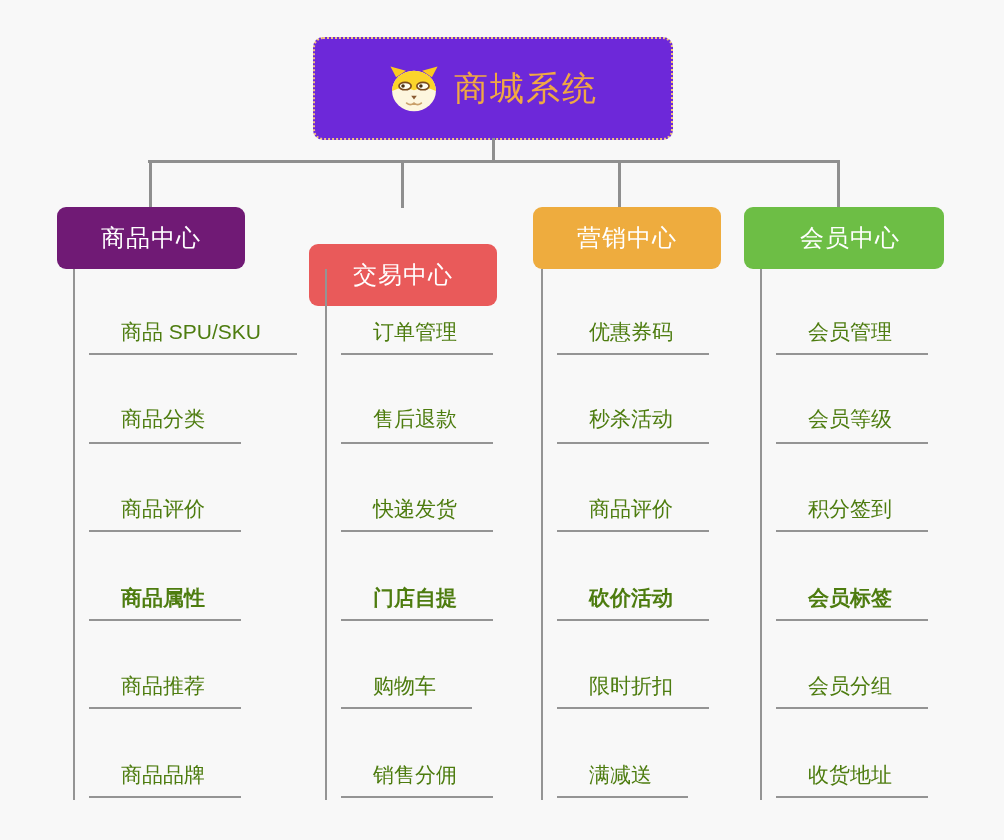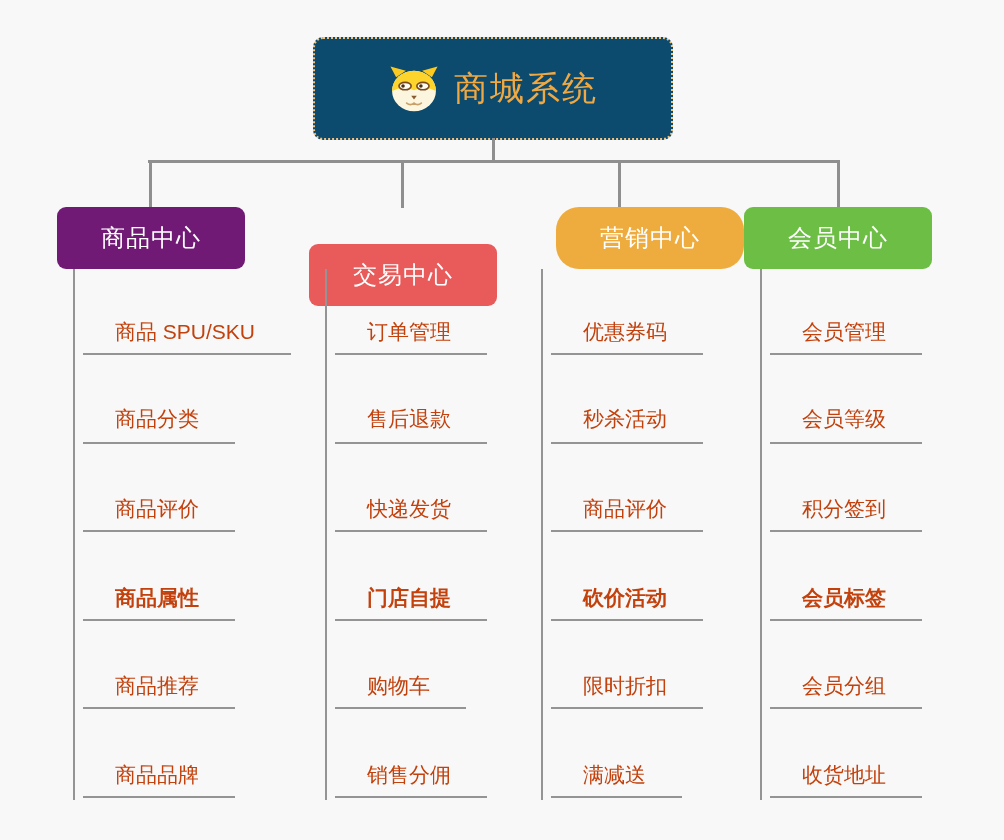--- a/index.html
+++ b/index.html
@@ -12,21 +12,21 @@
     width:1004px;
     height:840px;
     background:#f8f8f8;
     overflow:hidden;
   }
   
   .root-node{
     position:absolute;
     left:313px; top:37px;
     width:360px; height:103px;
-    background:#0c4a6e;
+    background:#6d28d9;
     border:2px dotted #f2c47c;
     border-radius:10px;
     box-sizing:border-box;
     display:flex;
     align-items:center;
     justify-content:center;
     gap:14px;
   }
   .root-title{
     font-size:34px;
@@ -53,48 +53,48 @@
     display:flex;
     align-items:center;
     justify-content:center;
     color:#ffffff;
     font-size:24px;
     letter-spacing:1px;
     white-space:nowrap;
   }
   .branch.b1{left:57px;}
   .branch.b2{left:309px;}
-  .branch.b3{left:556px;border-radius:23px;}
+  .branch.b3{left:533px;}
   .branch.b4{left:744px;}
   
   .col{
     position:absolute;
     top:269px;
     height:531px;
     width:260px;
   }
   .col.c1{left:73px;}
   .col.c2{left:325px;padding-left:24px;}
   .col.c3{left:541px;}
   .col.c4{left:760px;}
   .trunk{
     position:absolute;
     left:0;top:0;bottom:0;
     width:2px;
     background:#949494;
   }
   .child{
     position:absolute;
-    left:10px;
+    left:16px;
     height:30px;
     line-height:30px;
     padding:0 36px 6px 32px;
     border-bottom:2px solid #949494;
     font-size:21px;
-    color:#c2410c;
+    color:#4d7c0f;
     white-space:nowrap;
   }
   .child.r1{top:48px;}
   .child.r2{top:137px;font-family:Liberation Mono, monospace;}
   .child.r3{top:225px;}
   .child.r4{top:314px;font-weight:bold;}
   .child.r5{top:402px;}
   .child.r6{top:491px;}
 </style>
 </head>
@@ -121,21 +121,21 @@
   <div class="line root-stub"></div>
   <div class="line bus"></div>
   <div class="line stub s1"></div>
   <div class="line stub s2"></div>
   <div class="line stub s3"></div>
   <div class="line stub s4"></div>
 
   <div class="branch b1" style="background-color: #701a75;">商品中心</div>
   <div class="branch b2" style="background-color: rgb(233, 90, 90); margin-top: 37px;">交易中心</div>
   <div class="branch b3" style="background-color: rgb(238, 172, 62);">营销中心</div>
-  <div class="branch b4" style="background-color: rgb(109, 190, 69);">会员中心</div>
+  <div class="branch b4" style="background-color: rgb(109, 190, 69); padding-left: 12px;">会员中心</div>
 
   <div class="col c1">
     <div class="trunk"></div>
     <div class="child r1">商品 SPU/SKU</div>
     <div class="child r2">商品分类</div>
     <div class="child r3">商品评价</div>
     <div class="child r4">商品属性</div>
     <div class="child r5">商品推荐</div>
     <div class="child r6">商品品牌</div>
   </div>

